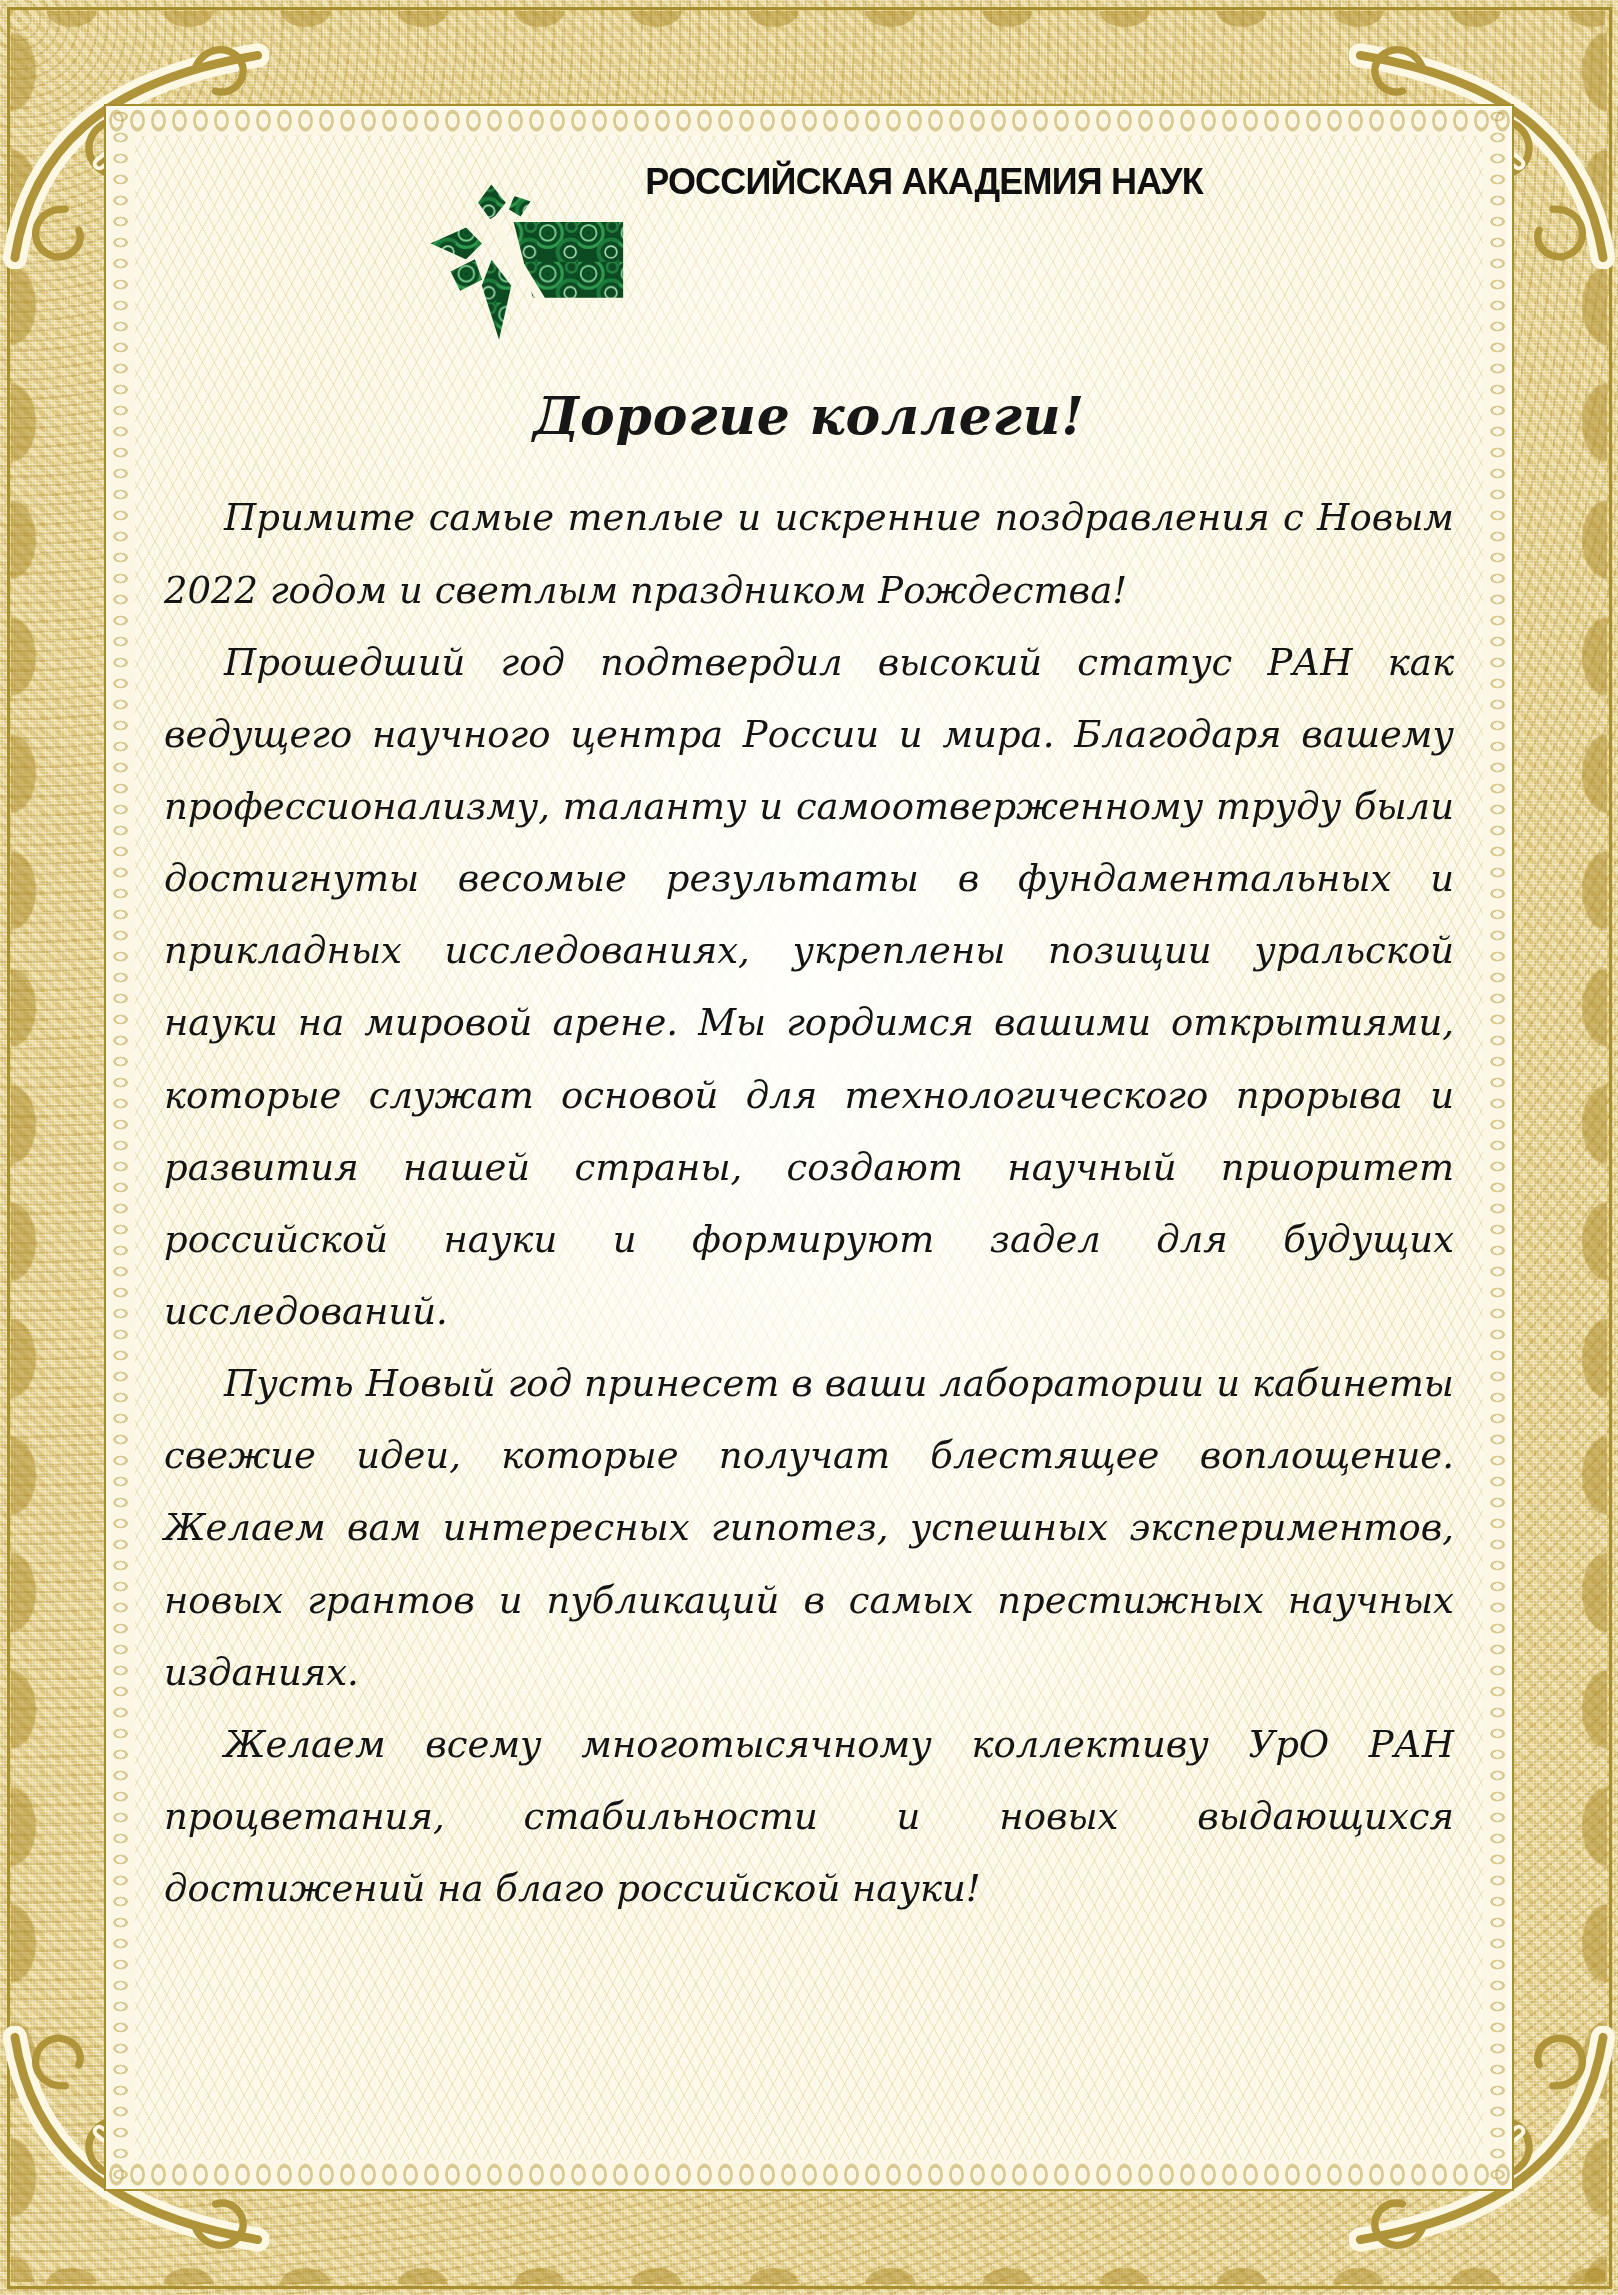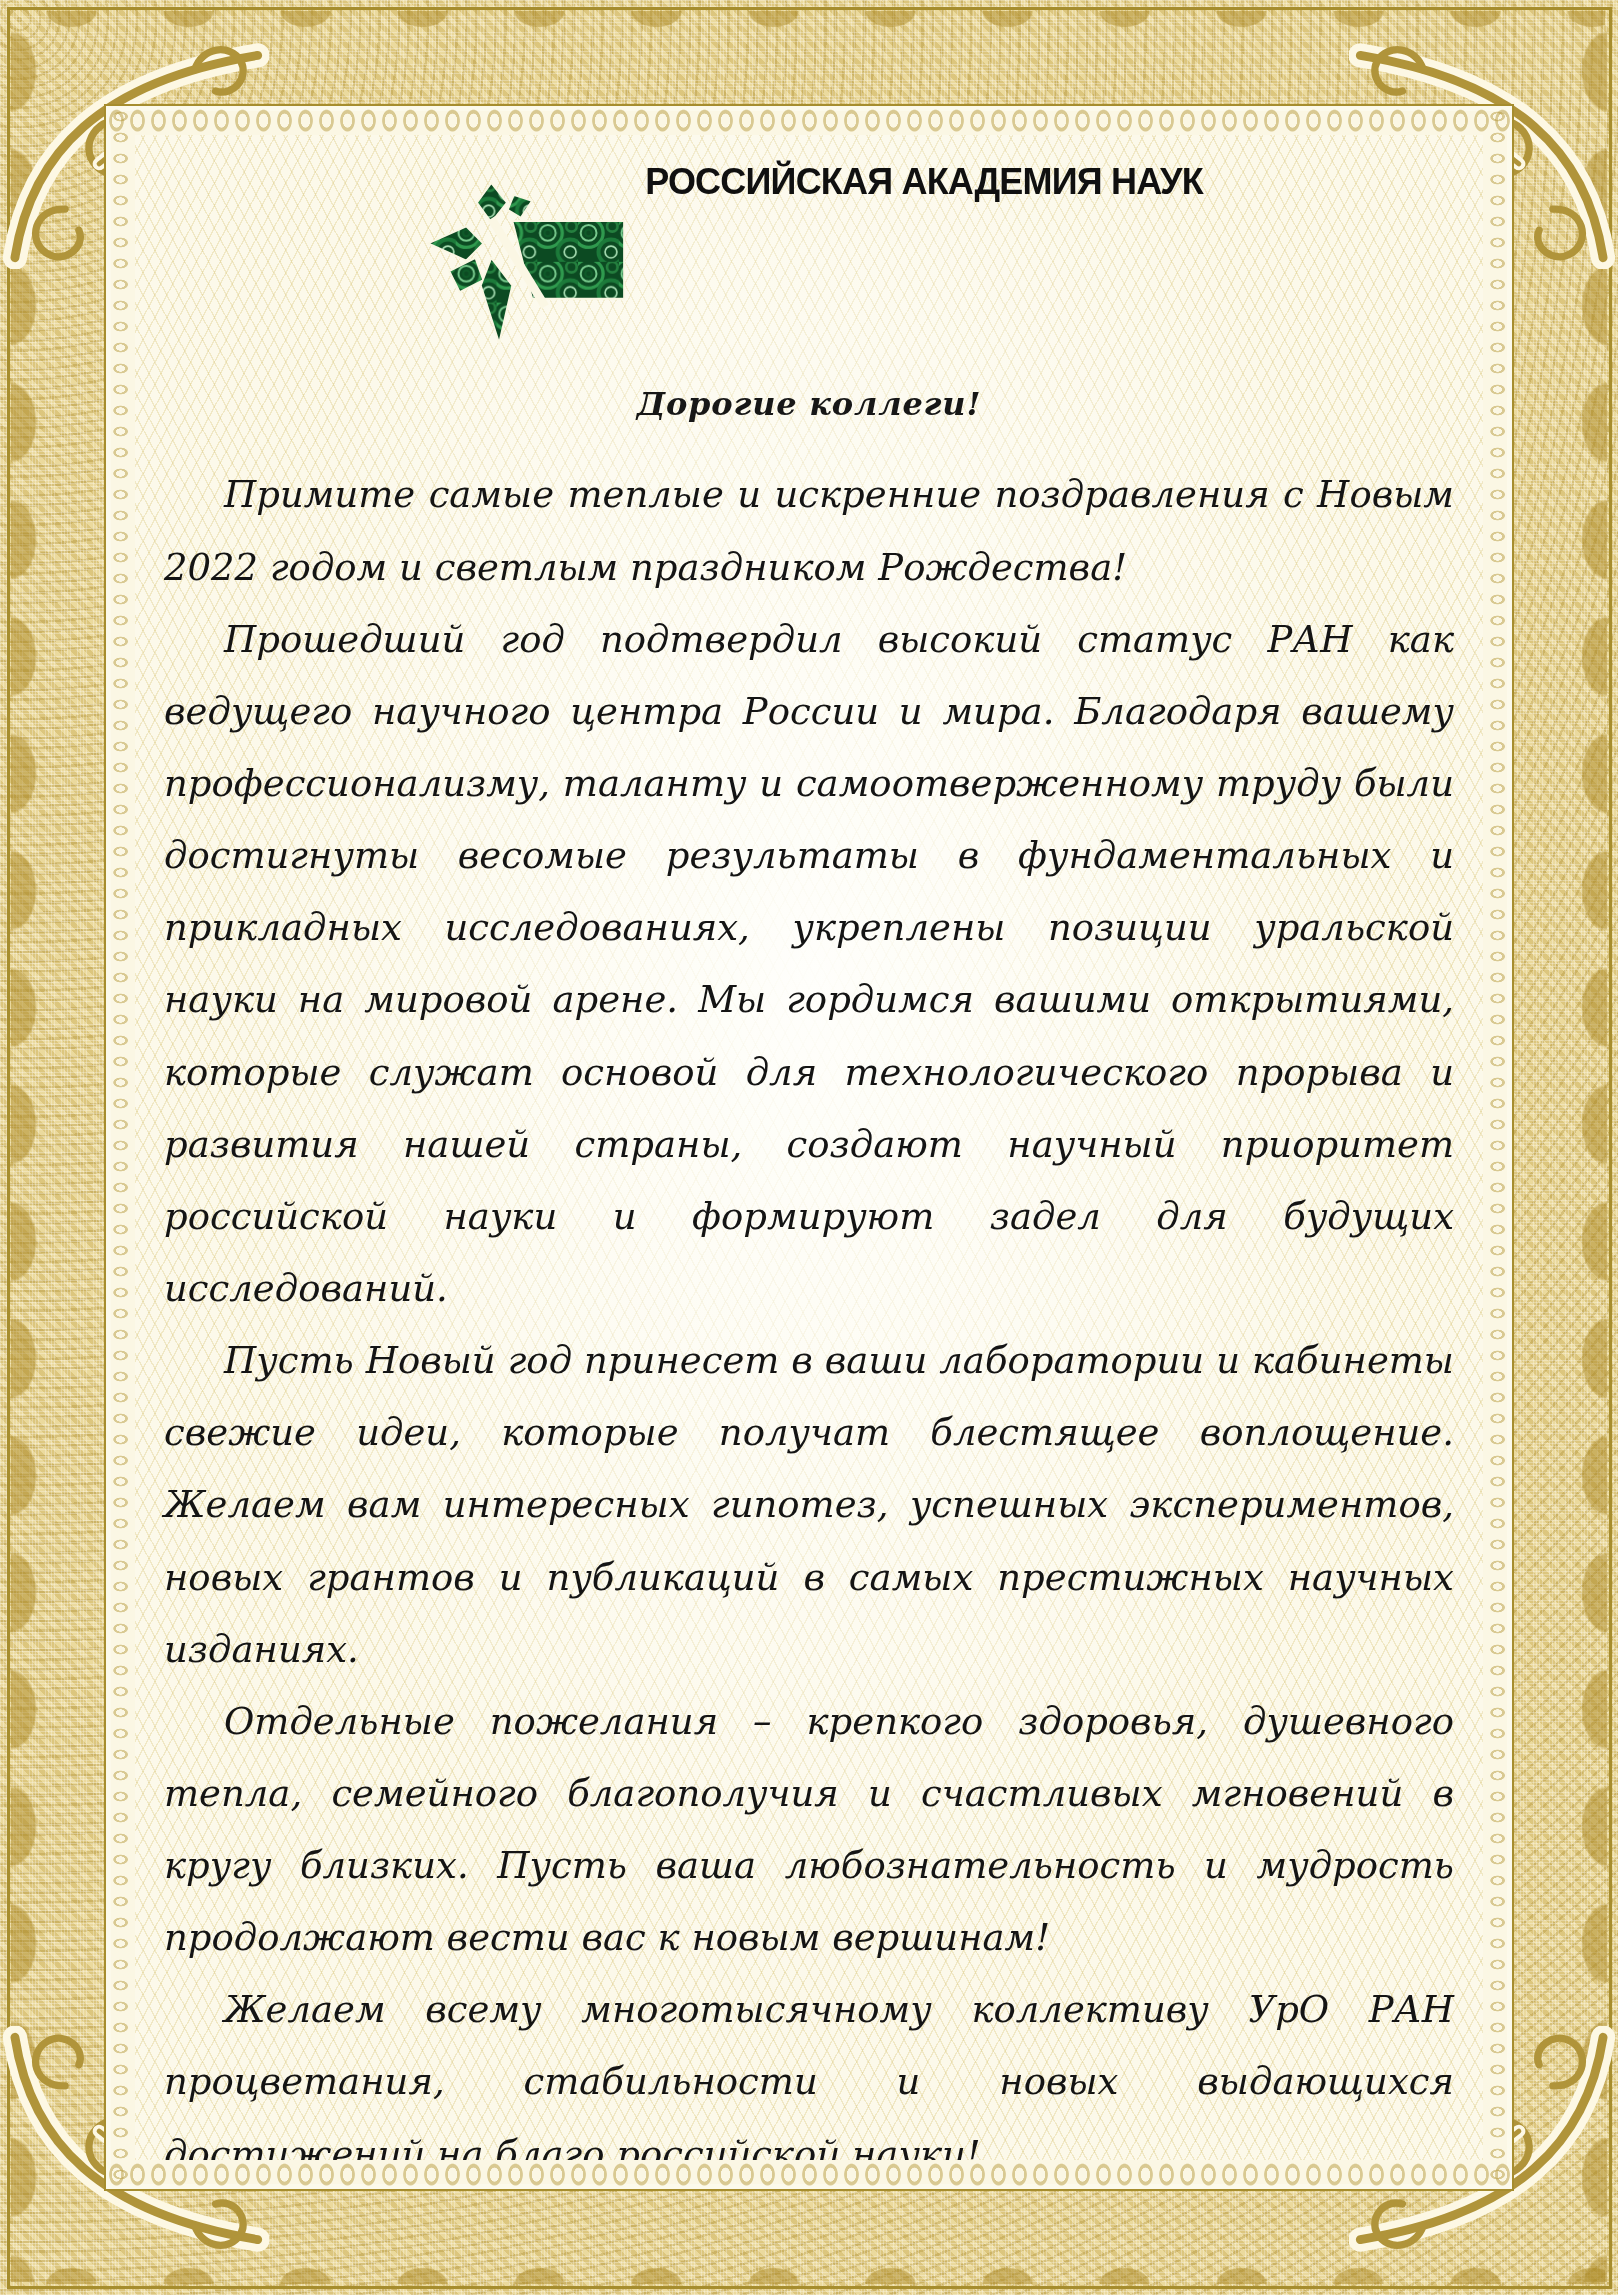--- a/index.html
+++ b/index.html
@@ -85,21 +85,21 @@
   }
   .logo-sub { text-align:left; margin-top:4.9px; }
   .org-big {
     font-family:"Liberation Sans", sans-serif; font-weight:700; font-size:49px;
     letter-spacing:-0.8px; line-height:1.06; color:#101010; white-space:nowrap;
   }
 
   
   .salutation {
     margin-top:40px; text-align:center;
-    font-style:italic; font-weight:700; font-size:32px; letter-spacing:0.8px;
+    font-style:italic; font-weight:700; font-size:52px; letter-spacing:0.8px;
   }
   .body-text {
     margin:36px 29px 0 29px;
     font-style:italic; font-size:37px; line-height:1.95;
     text-align:justify; color:#141414;
   }
   .body-text p { margin:0; text-indent:60px; }
 </style>
 </head>
 <body>
@@ -192,21 +192,20 @@
           <div class="org-line1">РОССИЙСКАЯ АКАДЕМИЯ НАУК</div>
         </div>
       </div>
 
       <div class="salutation">Дорогие коллеги!</div>
 
       <div class="body-text">
         <p>Примите самые теплые и искренние поздравления с Новым 2022 годом и светлым праздником Рождества!</p>
         <p>Прошедший год подтвердил высокий статус РАН как ведущего научного центра России и мира. Благодаря вашему профессионализму, таланту и самоотверженному труду были достигнуты весомые результаты в фундаментальных и прикладных исследованиях, укреплены позиции уральской науки на мировой арене. Мы гордимся вашими открытиями, которые служат основой для технологического прорыва и развития нашей страны, создают научный приоритет российской науки и формируют задел для будущих исследований.</p>
         <p>Пусть Новый год принесет в ваши лаборатории и кабинеты свежие идеи, которые получат блестящее воплощение. Желаем вам интересных гипотез, успешных экспериментов, новых грантов и публикаций в самых престижных научных изданиях.</p>
-        <p>Отдельные пожелания – крепкого здоровья, душевного тепла, семейного благополучия и счастливых мгновений в кругу близких. Пусть ваша любознательность и мудрость продолжают вести вас к новым вершинам!</p>
         <p>Желаем всему многотысячному коллективу УрО РАН процветания, стабильности и новых выдающихся достижений на благо российской науки!</p>
 
       </div>
 
     </div>
   </div>
 </div>
 
 
 </body></html>

